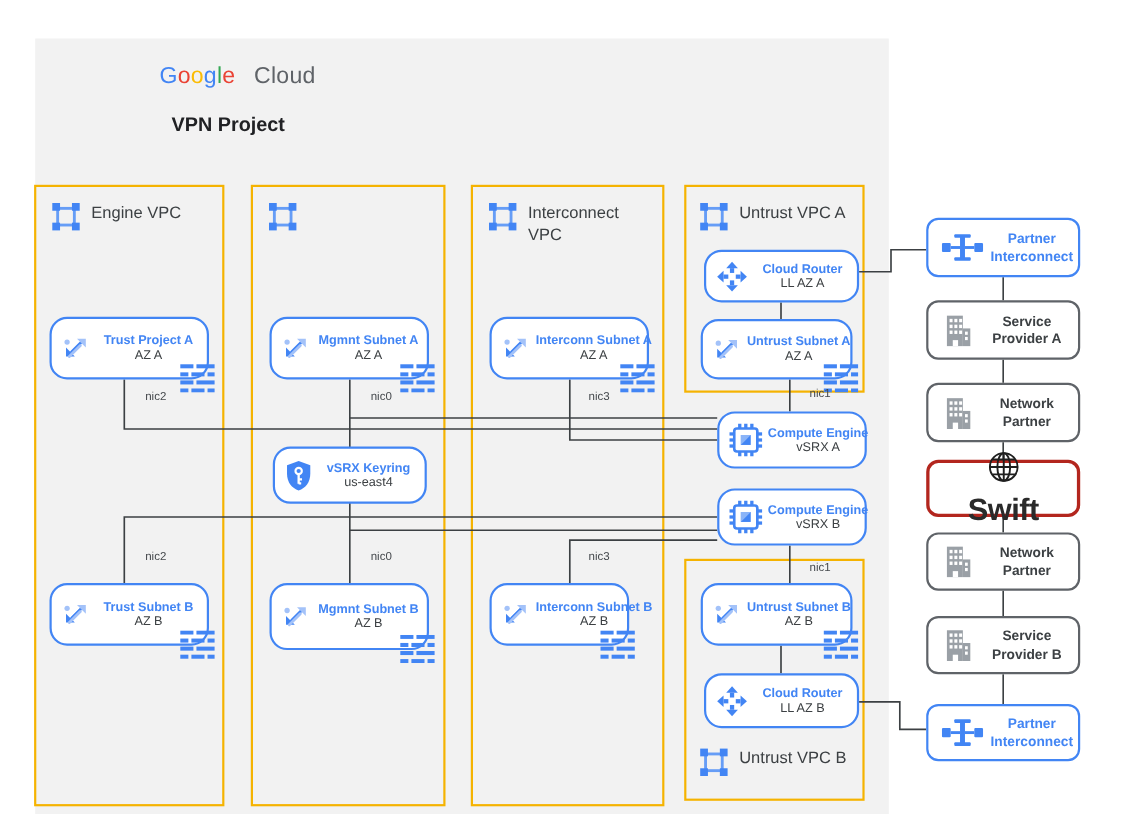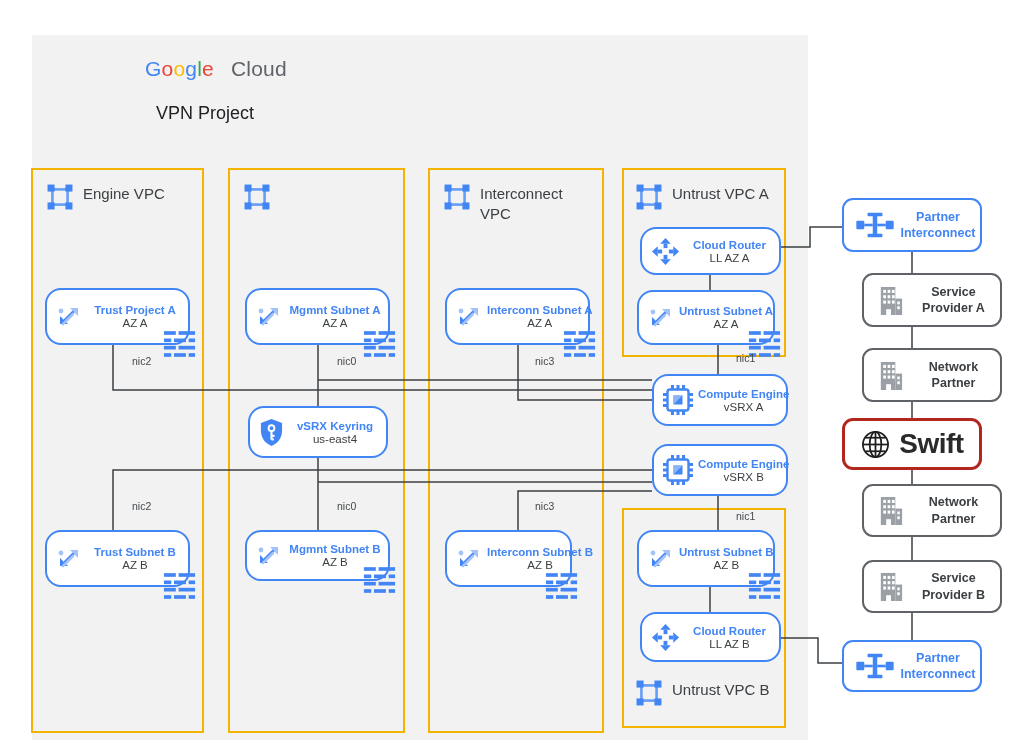--- a/index.html
+++ b/index.html
@@ -1,20 +1,20 @@
 <!DOCTYPE html>
 <html><head>
 <meta charset="utf-8">
 <style>
   html,body{margin:0;padding:0;background:#fff;font-family:"Liberation Sans",sans-serif;}
   .canvas{position:relative;width:1024px;height:751px;background:#fff;overflow:hidden;}
   .panel{position:absolute;left:32px;top:35px;width:776px;height:705px;background:#F2F2F2;z-index:0;}
   .logo{position:absolute;left:145px;top:57px;font-size:21px;font-weight:500;z-index:5;letter-spacing:.2px;}
   .logo .cloud{color:#5F6368;margin-left:17px;}
-  .title{position:absolute;left:156px;top:103px;font-size:18px;color:#202124;z-index:5;}
+  .title{position:absolute;left:156px;top:103px;font-size:18px;color:#202124;z-index:5;font-weight:bold;}
   .vpc{position:absolute;border:2.5px solid #F5B301;box-sizing:border-box;z-index:1;}
   .vpc-head{position:absolute;left:14px;top:14px;display:flex;gap:10px;align-items:flex-start;}
   .vpc-label{font-size:15px;color:#3C4043;line-height:1.35;max-width:112px;}
   .wide .vpc-label{max-width:120px;white-space:nowrap;}
   .ic-vpc{width:26px;height:26px;flex:0 0 auto;}
   .lines{position:absolute;left:0;top:0;width:1024px;height:751px;z-index:2;pointer-events:none;}
   .node{position:absolute;background:#fff;border:2.5px solid #4285F4;border-radius:16px;box-sizing:border-box;
         display:flex;align-items:center;gap:5px;padding:0 5px 0 9px;z-index:3;}
   .ntext{flex:1;text-align:center;}
   .t1{font-size:11.5px;font-weight:bold;color:#4285F4;white-space:nowrap;}
@@ -22,22 +22,22 @@
   .ic{flex:0 0 auto;}
   .ic-sub{width:26px;height:26px;}
   .ic-rt{width:29px;height:29px;}
   .ic-ce{width:30px;height:30px;}
   .ic-sh{width:25px;height:29px;}
   .fw{position:absolute;right:-8px;bottom:-14px;width:33px;height:26px;z-index:4;}
   .nic{position:absolute;font-size:10.5px;color:#45494d;z-index:4;padding-left:10px;}
   .rnode{position:absolute;background:#fff;border-radius:11px;box-sizing:border-box;display:flex;align-items:center;
          gap:4px;padding:0 4px 0 10px;z-index:3;}
   .rblue{border:2.5px solid #4285F4;}
-  .rgray{border:2.5px solid #5F6368;margin-left:20px;}
-  .rred{border:3px solid #B3261E;justify-content:center;gap:8px;padding:0 6px;}
+  .rgray{border:2.5px solid #5F6368;}
+  .rred{border:3px solid #B3261E;justify-content:center;gap:8px;padding:0 6px;flex-direction:column;}
   .rtext{flex:1;text-align:center;font-size:12.5px;font-weight:bold;line-height:1.3;color:#3C4043;}
   .rtext.bl{color:#4285F4;}
   .ic-pi{width:42px;height:28px;flex:0 0 auto;}
   .ic-bld{width:33px;height:29px;flex:0 0 auto;}
   .ic-gl{width:31px;height:31px;flex:0 0 auto;}
   .swift-t{font-size:28px;font-weight:700;color:#2a2a2a;letter-spacing:-.5px;}
 </style>
 </head>
 <body>
 
@@ -314,21 +314,21 @@
         <use href="#i-subnet"></use>
       </svg>
     <div class="ntext">
       <div class="t1">Trust Subnet B</div>
       <div class="t2">AZ B</div>
     </div>
     <svg class="fw">
         <use href="#i-firewall"></use>
       </svg>
   </div>
-  <div class="node" style="left:245px;top:530px;width:145px;height:51px">
+  <div class="node" style="left:245px;top:530px;width:145px;height:61px">
     <svg class="ic ic-sub">
         <use href="#i-subnet"></use>
       </svg>
     <div class="ntext">
       <div class="t1">Mgmnt Subnet B</div>
       <div class="t2">AZ B</div>
     </div>
     <svg class="fw">
         <use href="#i-firewall"></use>
       </svg>

